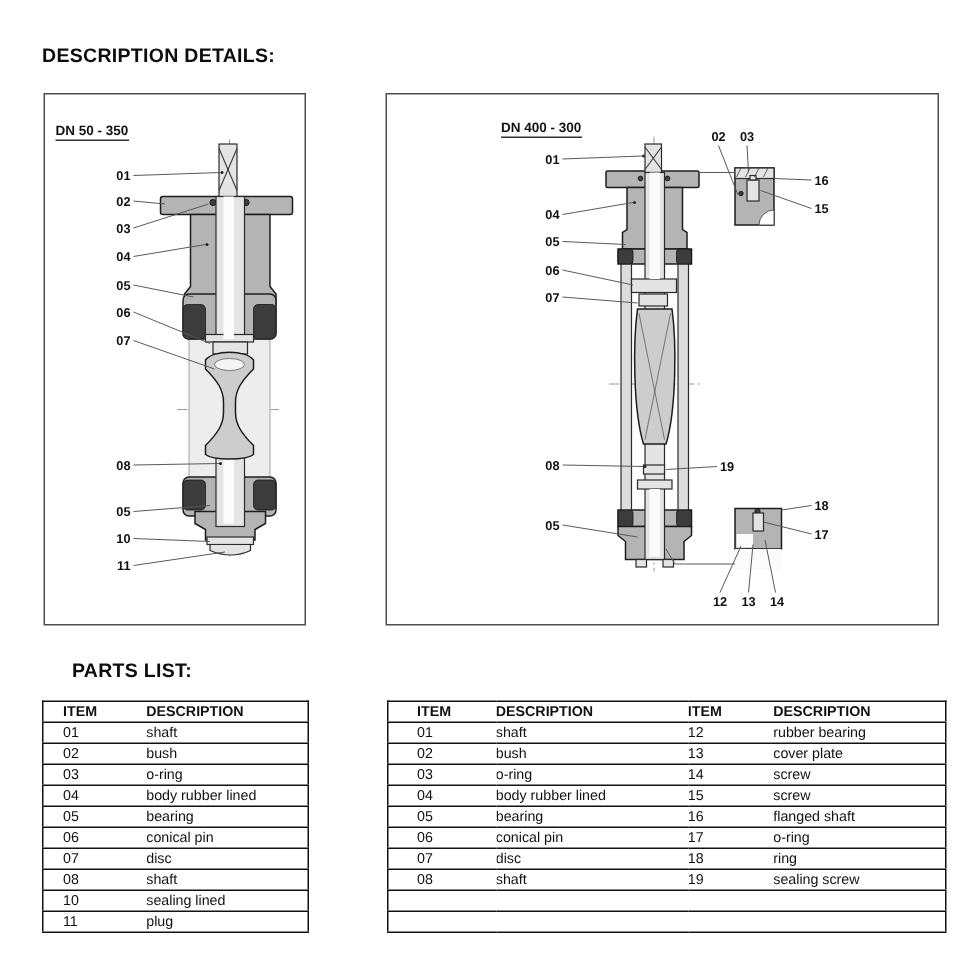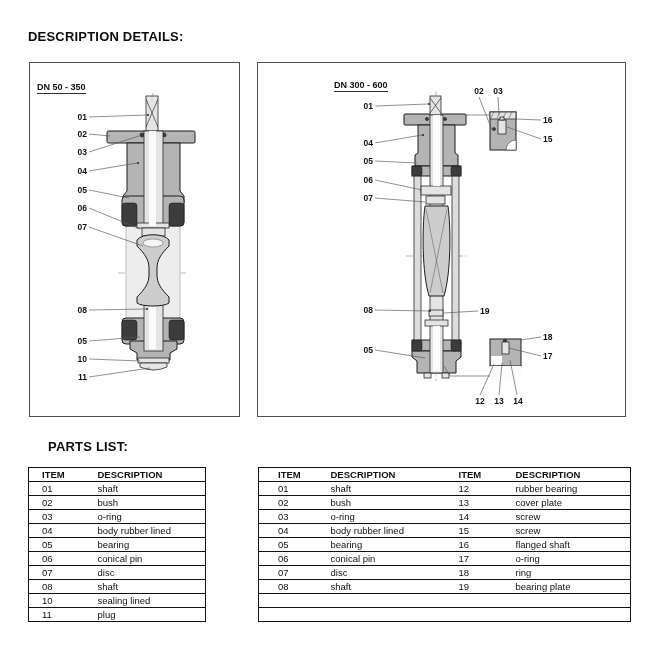--- a/index.html
+++ b/index.html
@@ -8,21 +8,21 @@
     font-family:"Liberation Sans",sans-serif;color:#111;
   }
   .heading{
     position:absolute;left:28px;font-size:13px;font-weight:bold;letter-spacing:.2px;color:#0d0d0d;
   }
   .h-construction{top:29px;}
   .h-parts{top:439px;padding-left:20px;}
   .panel{
     position:absolute;top:62px;height:355px;border:1px solid #4d4d4d;background:#fff;box-sizing:border-box;
   }
-  .panel-left{left:29px;width:211px;}
+  .panel-left{left:29px;width:175px;}
   .panel-right{left:257px;width:369px;}
   .panel svg{position:absolute;left:0;top:0;}
   .dn-label{
     position:absolute;font-size:9px;font-weight:bold;color:#111;
     border-bottom:1px solid #333;padding-bottom:1px;white-space:nowrap;
   }
   .panel-left .dn-label{left:7px;top:19px;}
   .panel-right .dn-label{left:76px;top:17px;}
   .callout{
     position:absolute;width:16px;font-size:8.5px;font-weight:bold;color:#111;
@@ -231,21 +231,21 @@
       <line x1="259" y1="332" x2="252" y2="297"></line>
       <line x1="208" y1="52" x2="232" y2="52"></line>
       <polyline points="186,303 192,313 232,313"></polyline>
     </g>
     <g class="dots">
       <circle cx="171" cy="41" r="1"></circle>
       <circle cx="165" cy="72" r="1"></circle>
       <circle cx="172" cy="248" r="1"></circle>
     </g>
   </svg>
-  <span class="dn-label">DN 300 - 600</span>
+  <span class="dn-label">DN 400 - 300</span>
   <span class="callout" style="left:99px;top:38px">01</span>
   <span class="callout" style="left:99px;top:75px">04</span>
   <span class="callout" style="left:99px;top:93px">05</span>
   <span class="callout" style="left:99px;top:112px">06</span>
   <span class="callout" style="left:99px;top:130px">07</span>
   <span class="callout" style="left:99px;top:242px">08</span>
   <span class="callout" style="left:99px;top:282px">05</span>
   <span class="callout c-center" style="left:214px;top:23px">02</span>
   <span class="callout c-center" style="left:233px;top:23px">03</span>
   <span class="callout c-left" style="left:285px;top:52px">16</span>
@@ -370,21 +370,21 @@
     <tr>
         <td>07</td>
         <td>disc</td>
         <td>18</td>
         <td>ring</td>
       </tr>
     <tr>
         <td>08</td>
         <td>shaft</td>
         <td>19</td>
-        <td>bearing plate</td>
+        <td>sealing screw</td>
       </tr>
     <tr>
         <td></td>
         <td></td>
         <td></td>
         <td></td>
       </tr>
     <tr>
         <td></td>
         <td></td>

